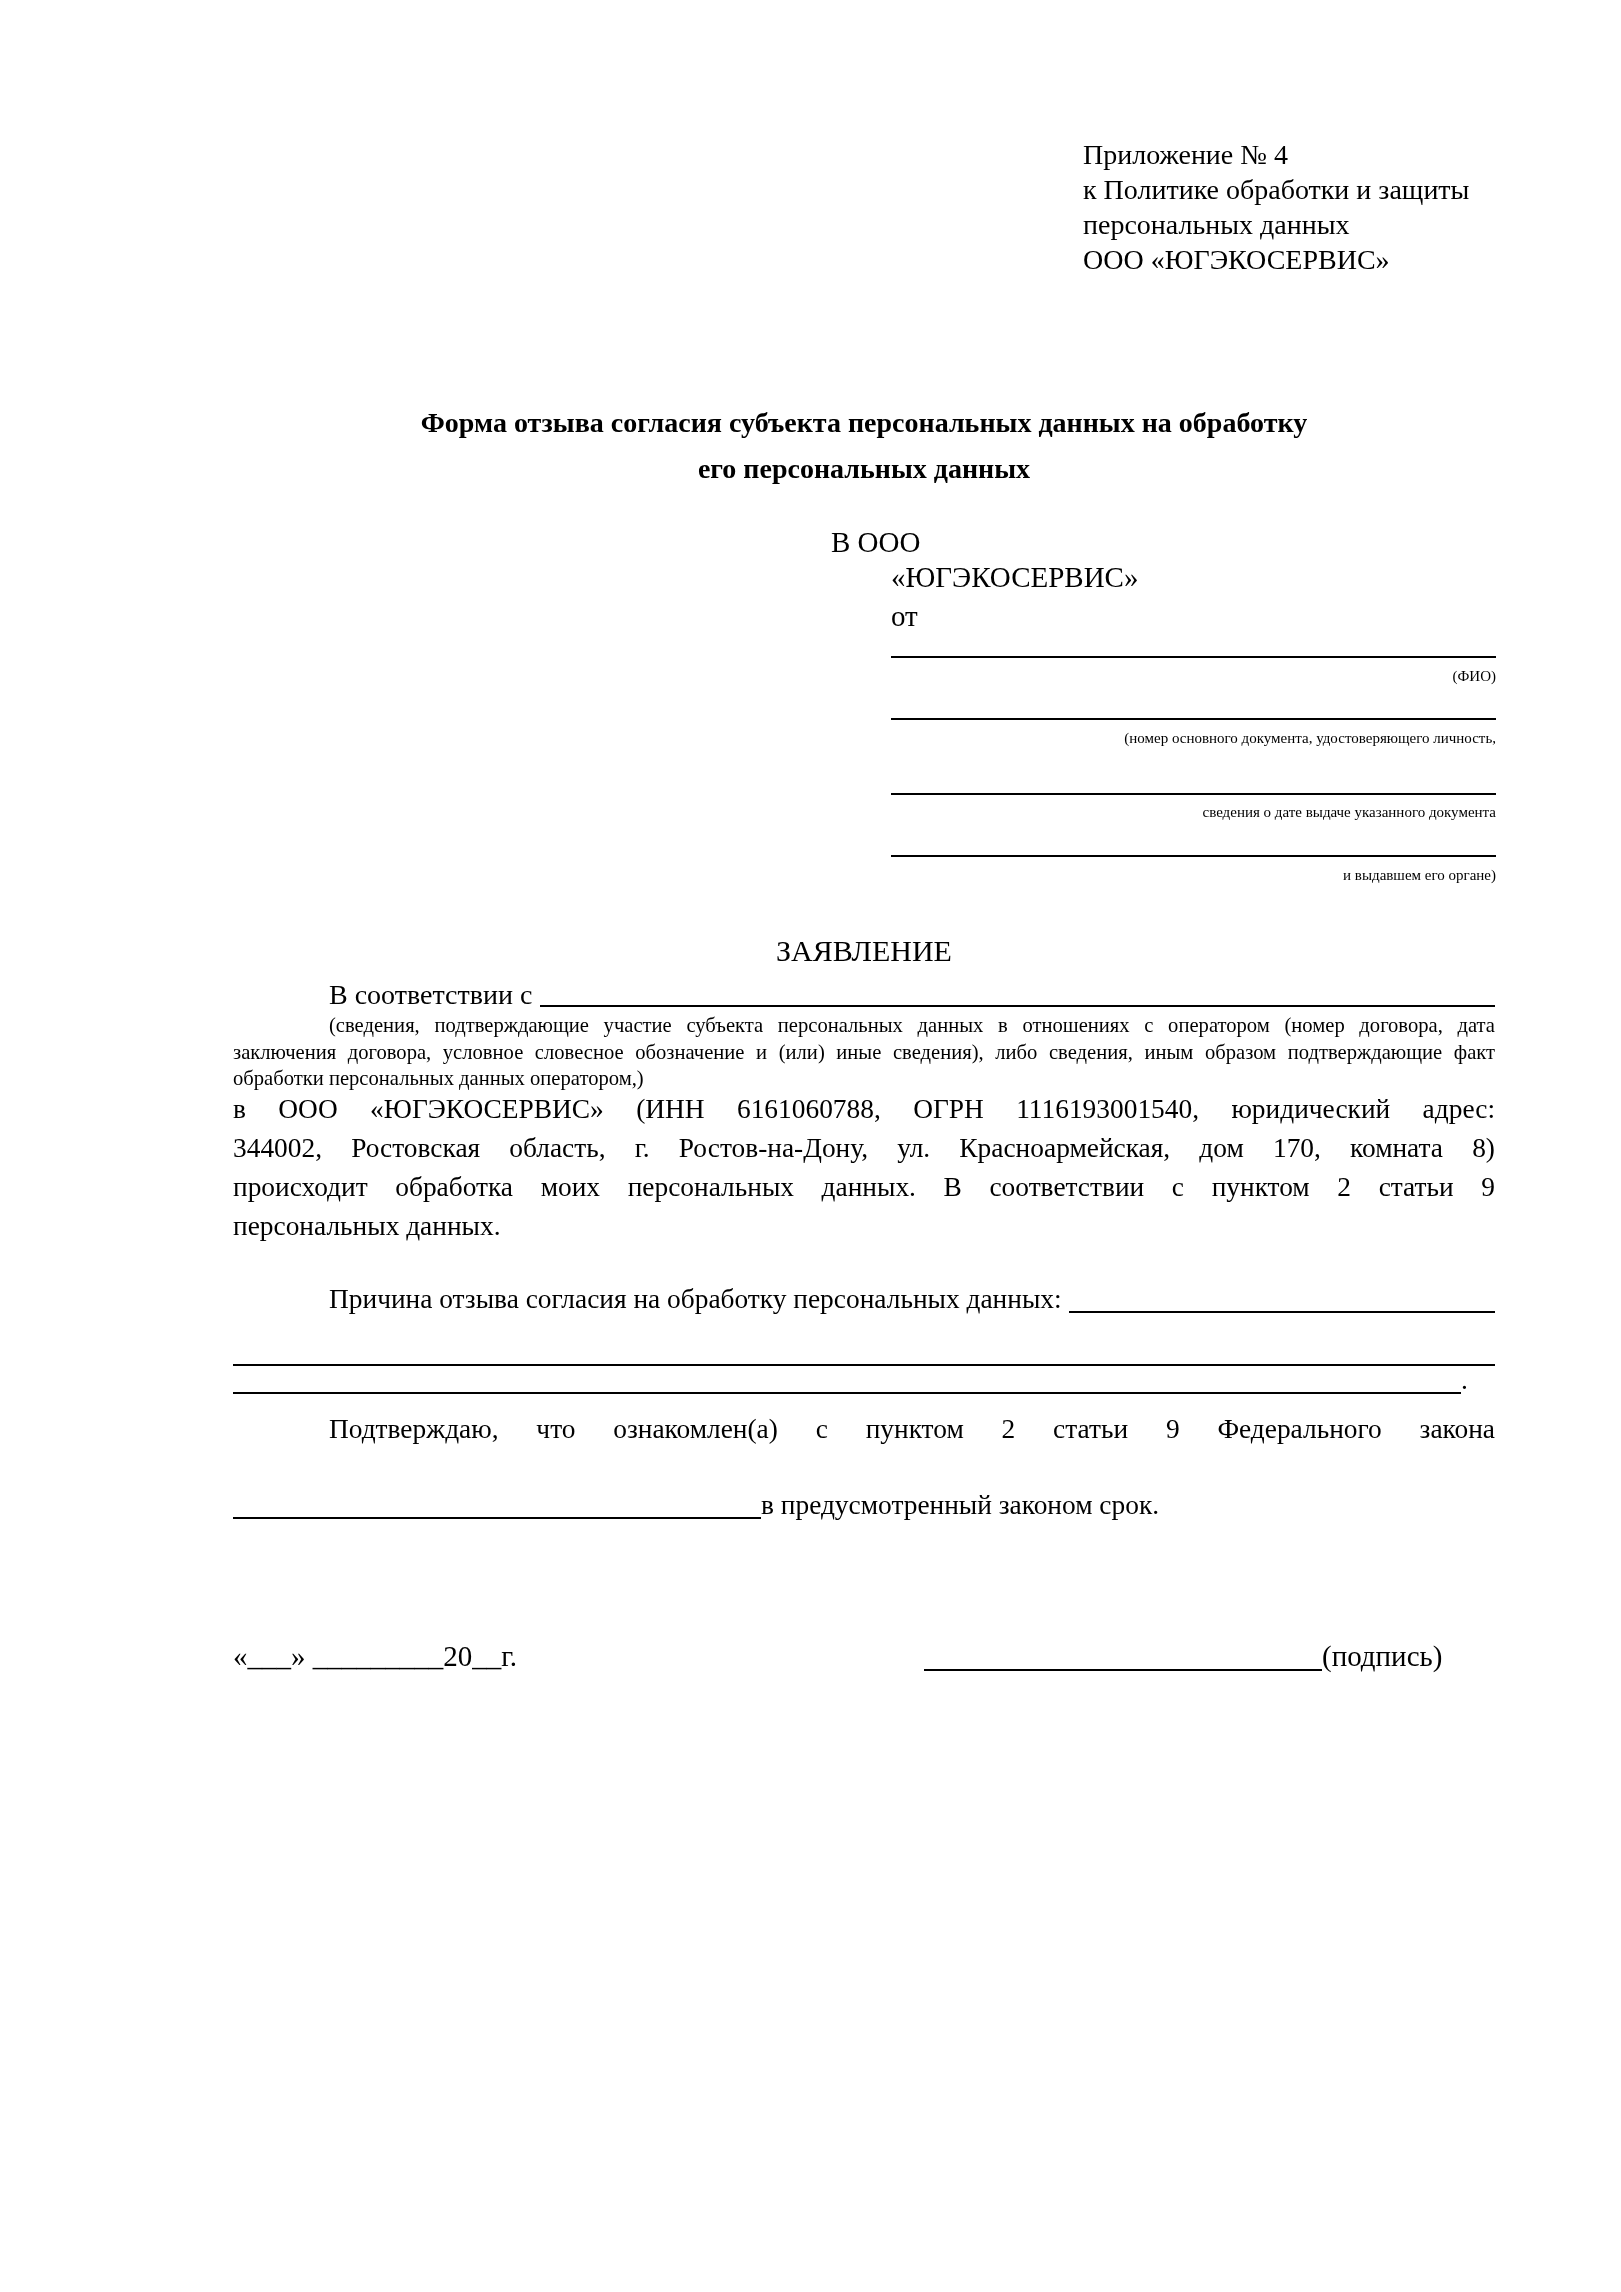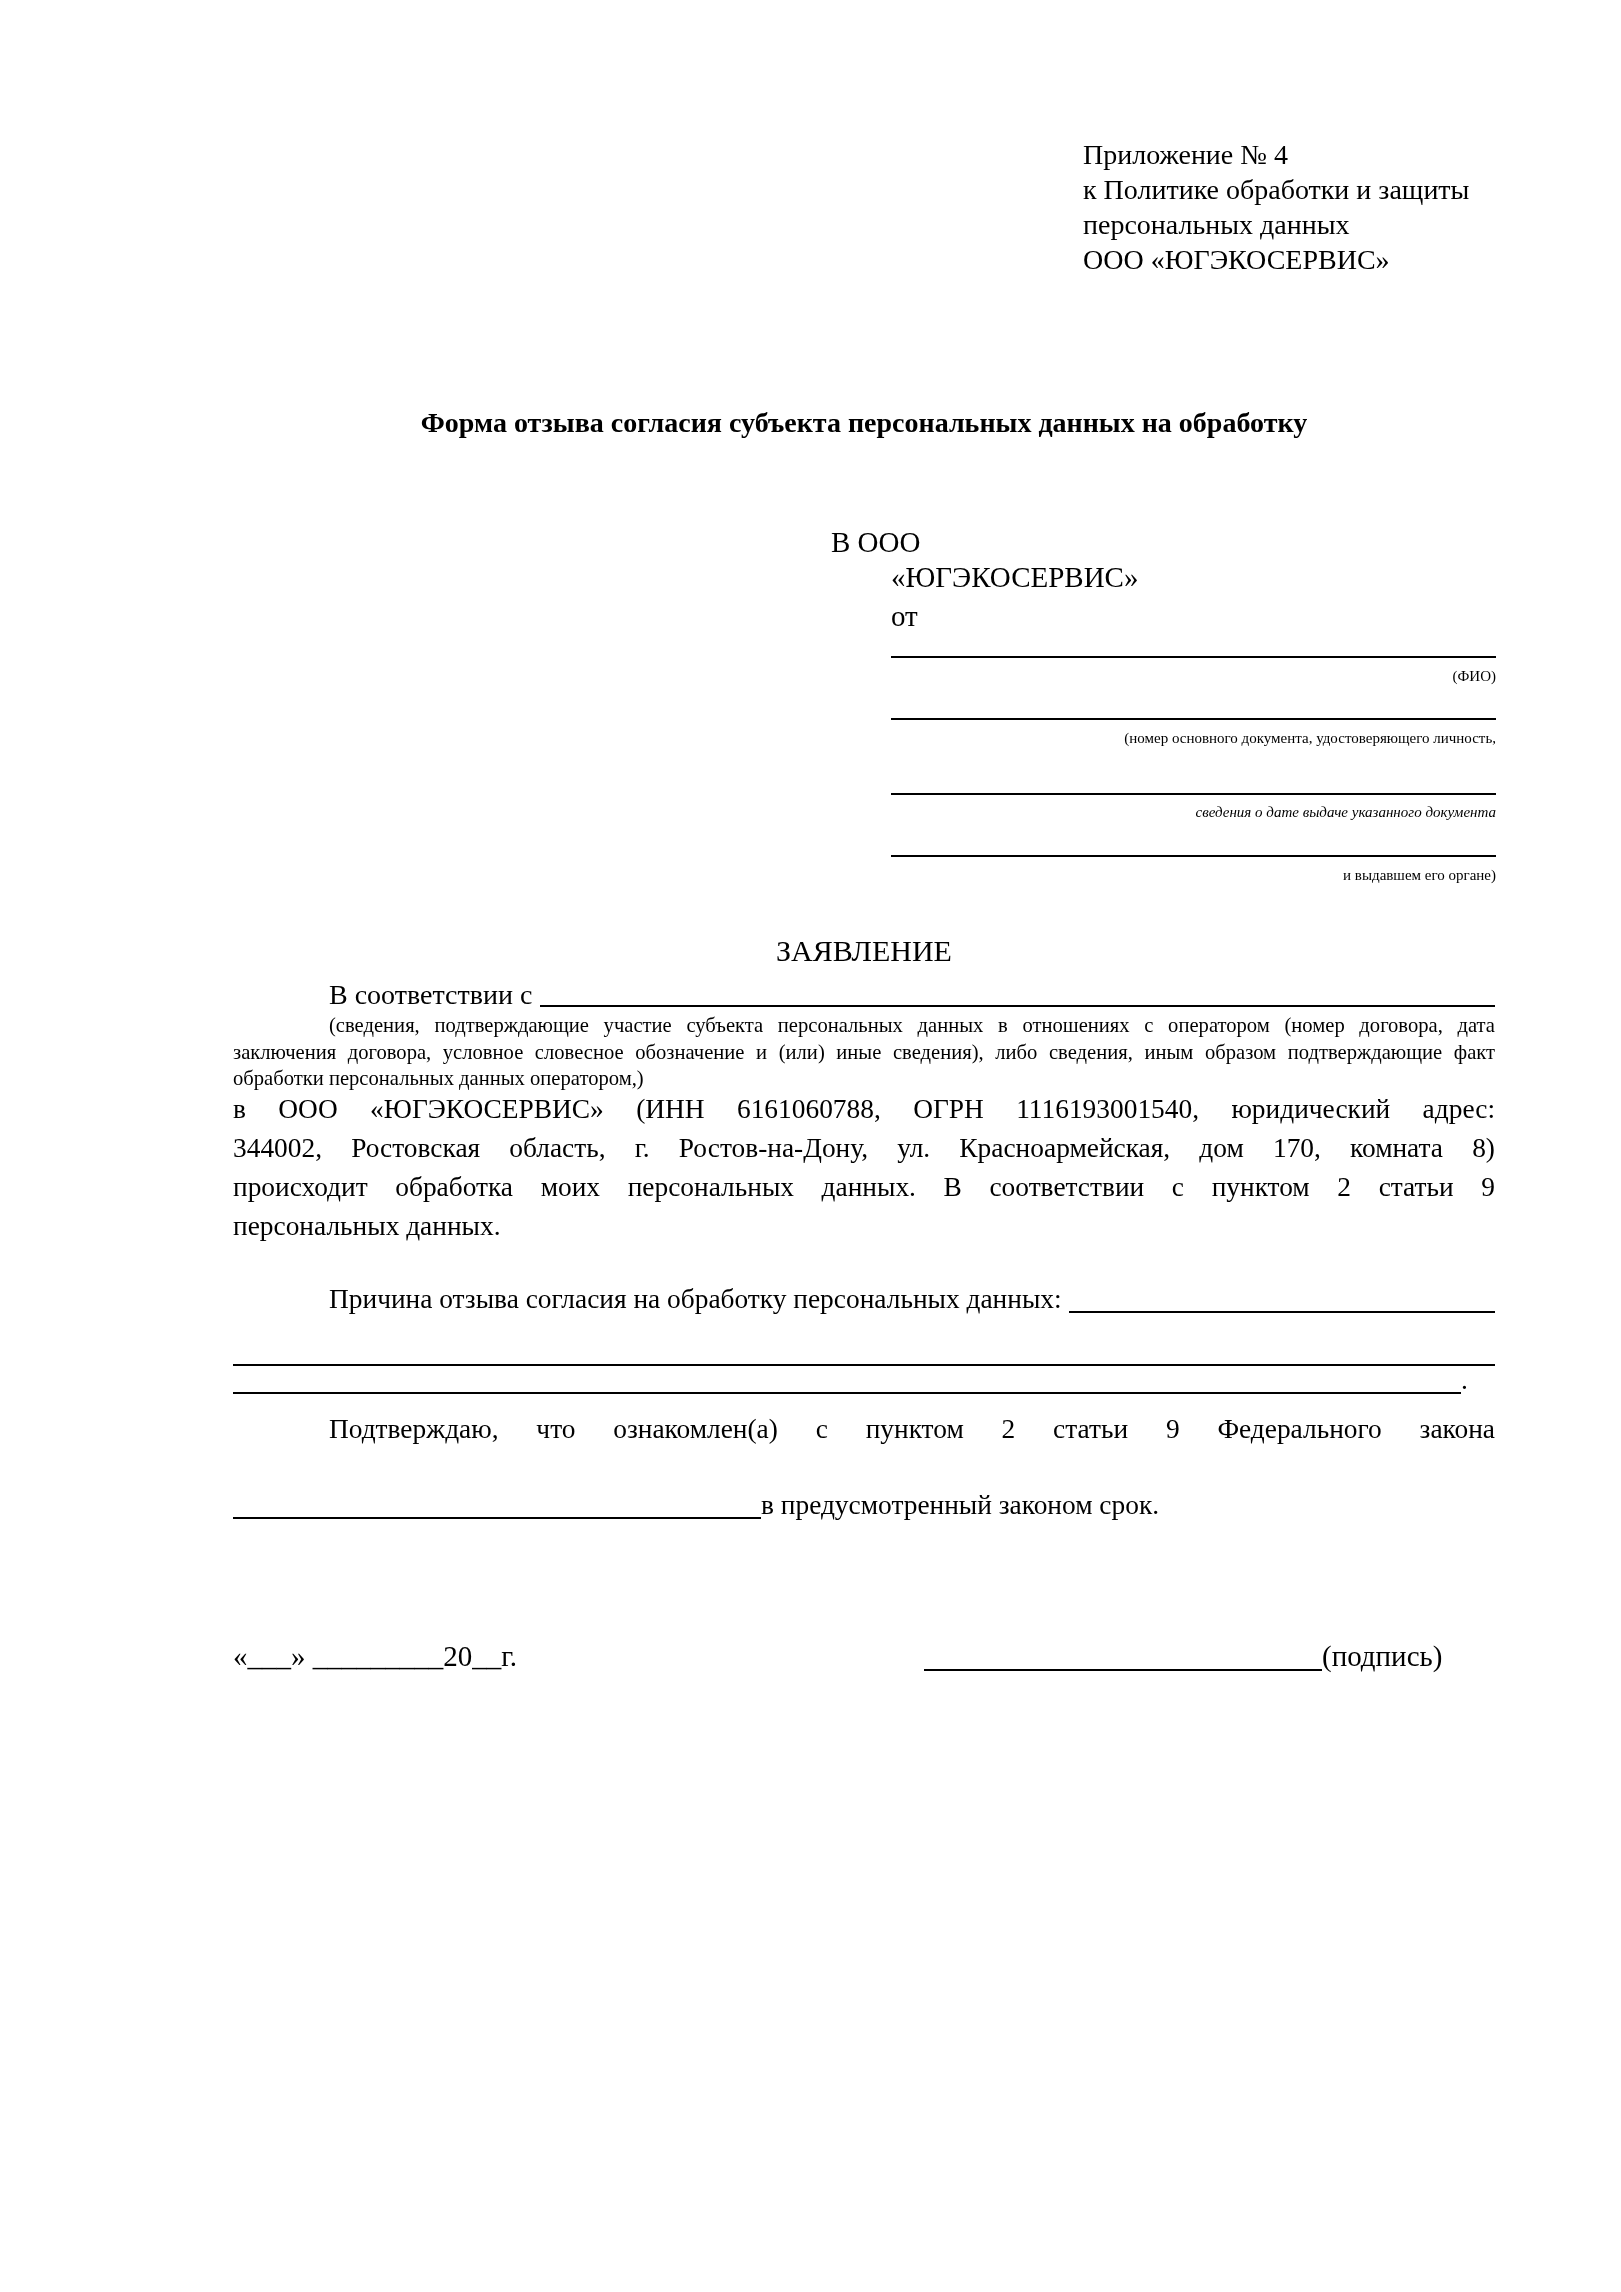--- a/index.html
+++ b/index.html
@@ -64,35 +64,36 @@
 
   <div class="abs hdr">
     <div>Приложение № 4</div>
     <div>к Политике обработки и защиты</div>
     <div>персональных данных</div>
     <div>ООО «ЮГЭКОСЕРВИС»</div>
   </div>
 
   <div class="abs band title">
     <div>Форма отзыва согласия субъекта персональных данных на обработку</div>
+    <div>его персональных данных</div>
   </div>
 
   <div class="abs addr">
     <div style="position:absolute; left:0; top:0;">В ООО</div>
     <div class="in" style="top:35px;">«ЮГЭКОСЕРВИС»</div>
     <div class="in" style="top:74px;">от</div>
 
     <div class="fline" style="top:130px;"></div>
     <div class="fcap" style="top:138px;">(ФИО)</div>
 
     <div class="fline" style="top:192px;"></div>
     <div class="fcap" style="top:200px;">(номер основного документа, удостоверяющего личность,</div>
 
     <div class="fline" style="top:267px;"></div>
-    <div class="fcap" style="top:274px;font-style:italic;">сведения о дате выдаче указанного документа</div>
+    <div class="fcap" style="top:274px;">сведения о дате выдаче указанного документа</div>
 
     <div class="fline" style="top:329px;"></div>
     <div class="fcap" style="top:337px;">и выдавшем его органе)</div>
   </div>
 
   <div class="abs band heading">ЗАЯВЛЕНИЕ</div>
 
   <div class="abs band introrow">
     <span class="lbl">В соответствии с</span>
     <span class="fill"></span>

